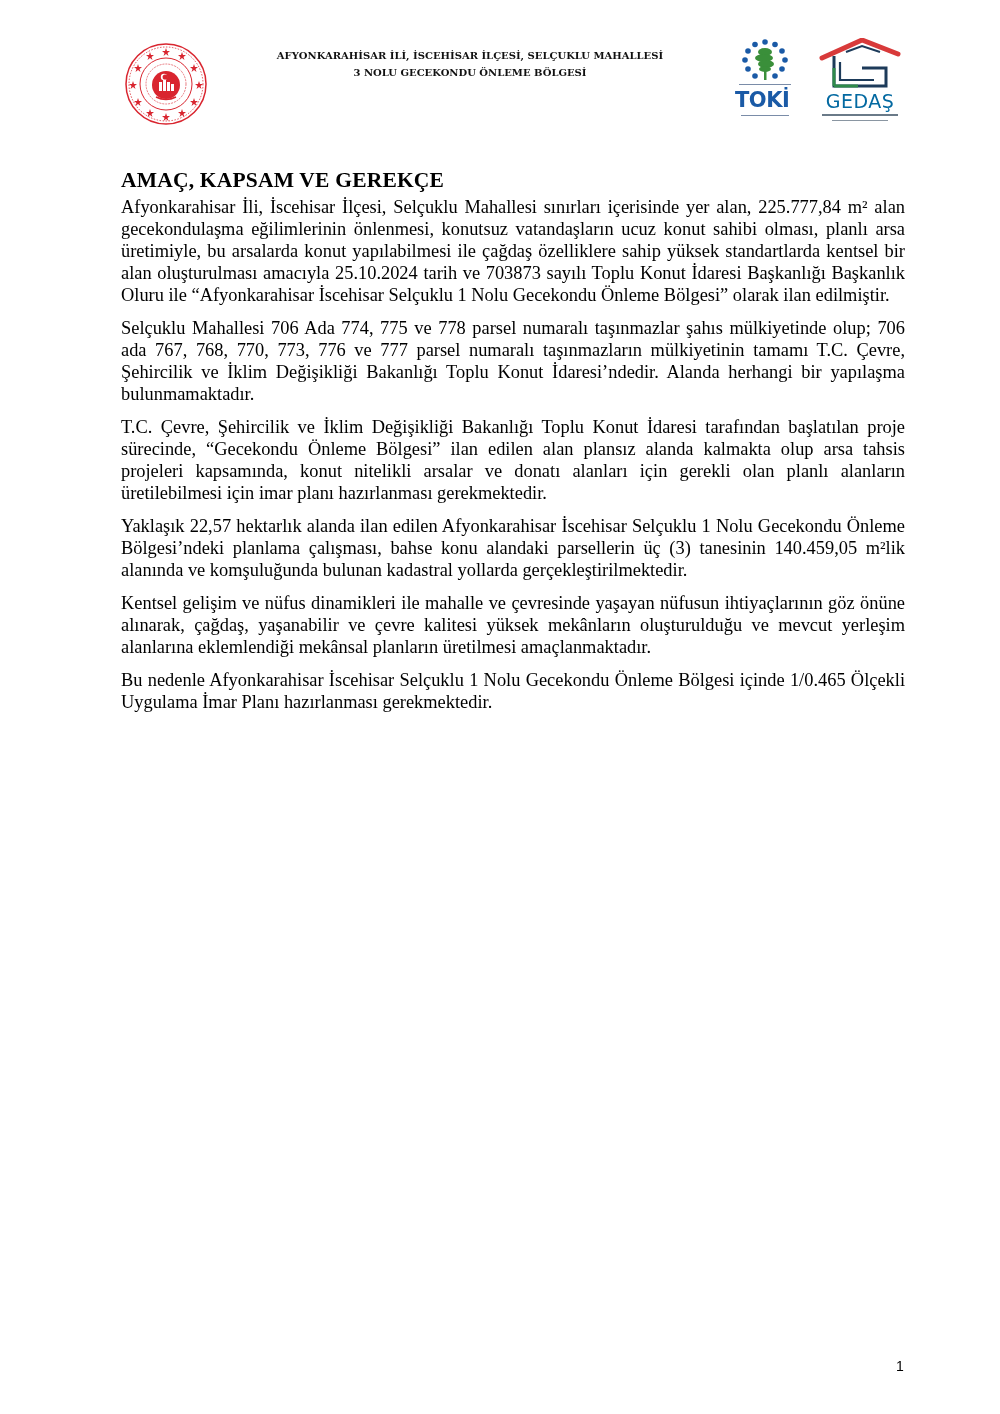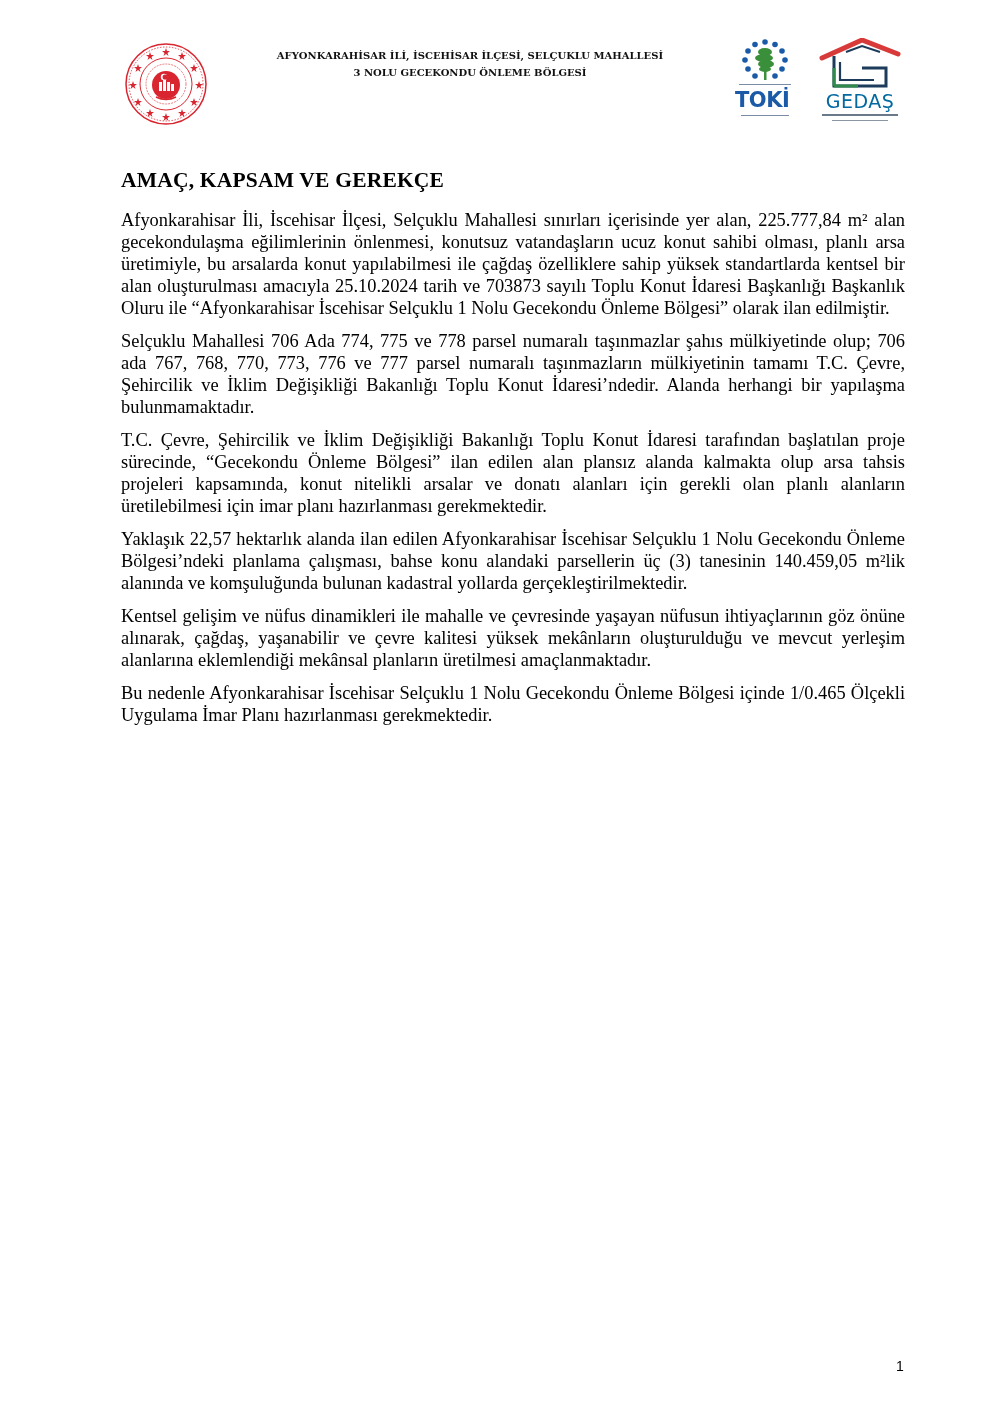--- a/index.html
+++ b/index.html
@@ -11,21 +11,21 @@
   .toki { position: absolute; left: 735px; top: 38px; width: 60px; height: 82px; }
   .toki-word { position: absolute; left: 0; top: 50px; width: 60px; font-family: "DejaVu Sans", sans-serif; font-weight: bold; font-size: 21px; color: #1a5aa6; letter-spacing: -0.5px; }
   .gedas { position: absolute; left: 818px; top: 38px; width: 84px; height: 92px; }
   .gedas-word { position: absolute; left: 0; top: 52px; width: 84px; text-align: center; font-family: "DejaVu Sans", sans-serif; font-size: 19px; color: #0369a1; letter-spacing: 0.5px; }
   .gedas-sub { position: absolute; left: 4px; top: 76px; width: 76px; height: 2px; background: #6a7a88; }
   .gedas-sub2 { position: absolute; left: 14px; top: 82px; width: 56px; height: 1px; background: #8a96a2; }
   .toki-sub { position: absolute; left: 4px; top: 46px; width: 52px; height: 1px; background: #7a8ca8; }
   .toki-sub2 { position: absolute; left: 6px; top: 77px; width: 48px; height: 1px; background: #7a8ca8; }
 
   .content { position: absolute; left: 121px; top: 168px; width: 784px; }
-  .title { font-family: "Liberation Serif", serif; font-weight: bold; font-size: 21.5px; margin: 0 0 16px 0; letter-spacing: 0.2px; }
+  .title { font-family: "Liberation Serif", serif; font-weight: bold; font-size: 21.5px; margin: 0 0 3px 0; letter-spacing: 0.2px; }
   .para { font-size: 18.4px; line-height: 22px; text-align: justify; margin: 0 0 11px 0; }
 
   .page-number { position: absolute; left: 896px; top: 1358px; font-family: "Liberation Sans", sans-serif; font-size: 14px; }
 </style>
 </head>
 <body>
 
 <div class="header">
 
   <div class="seal">

